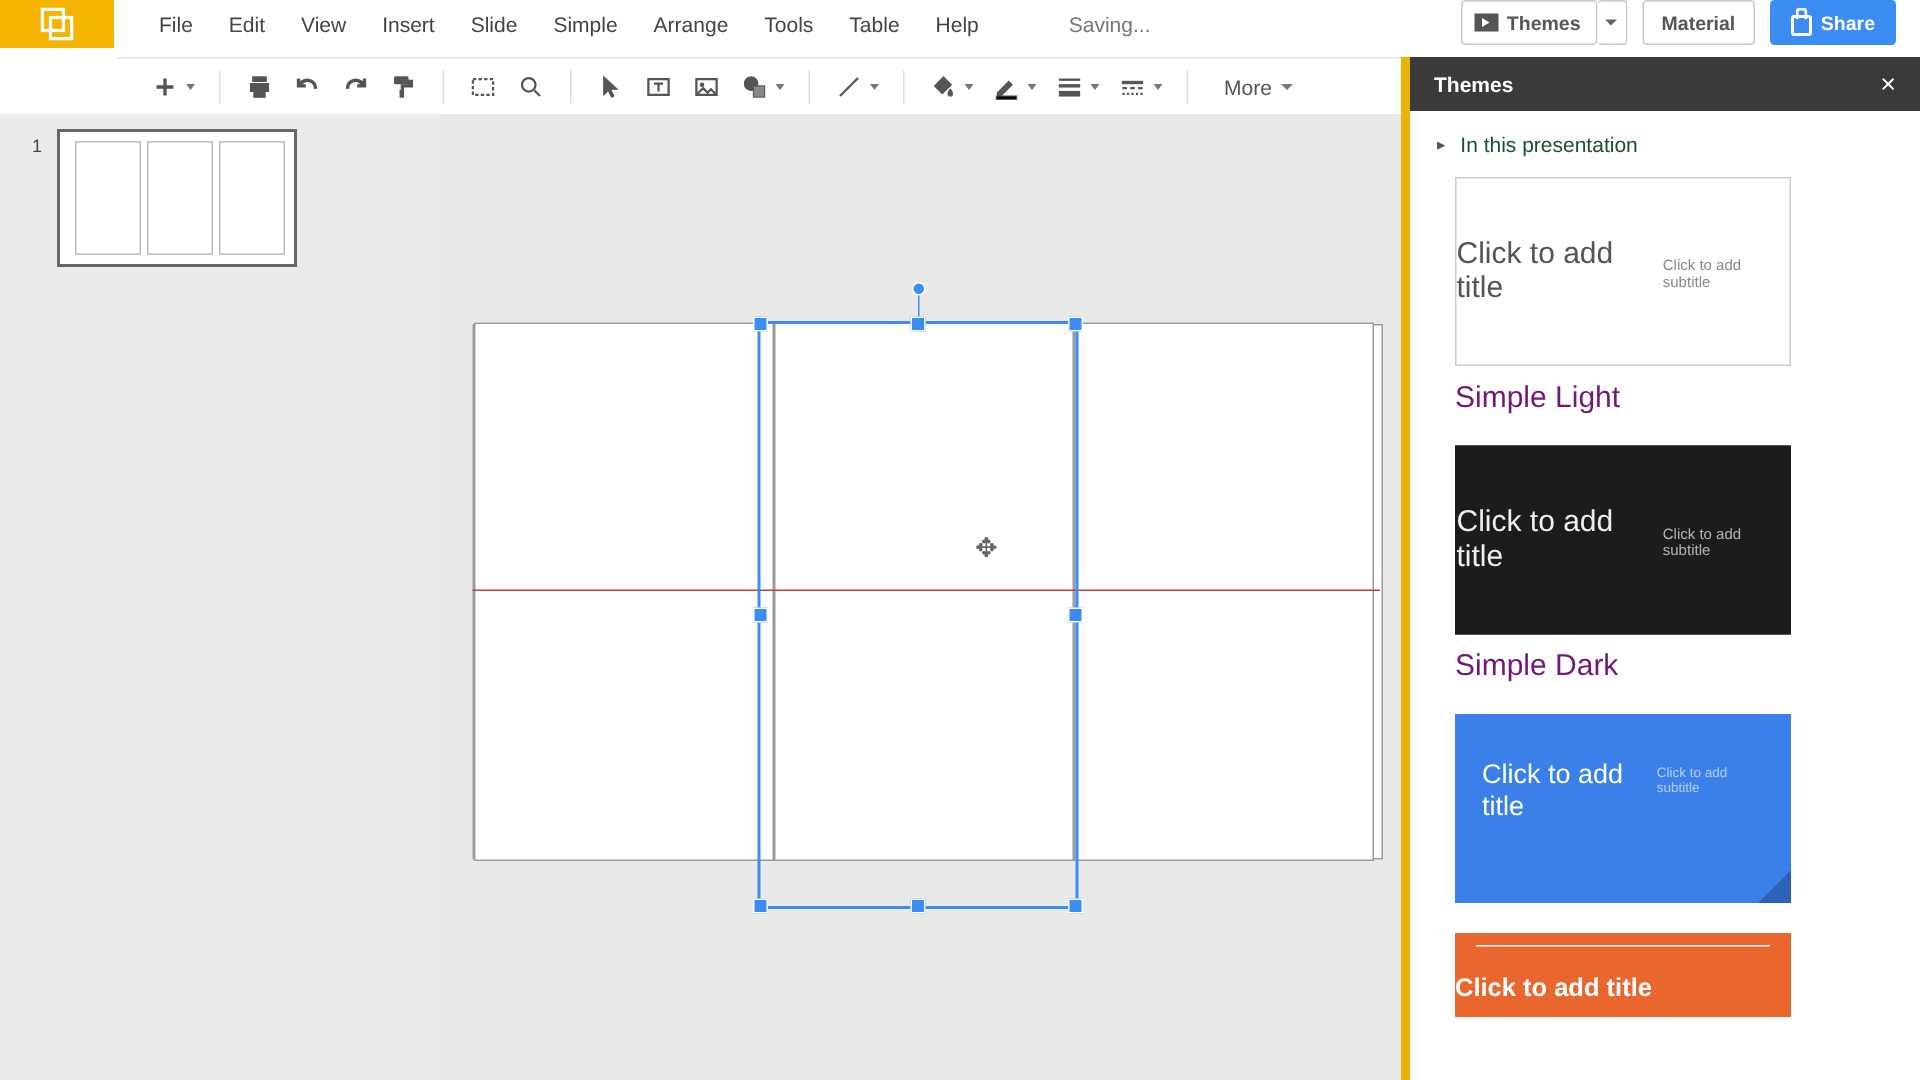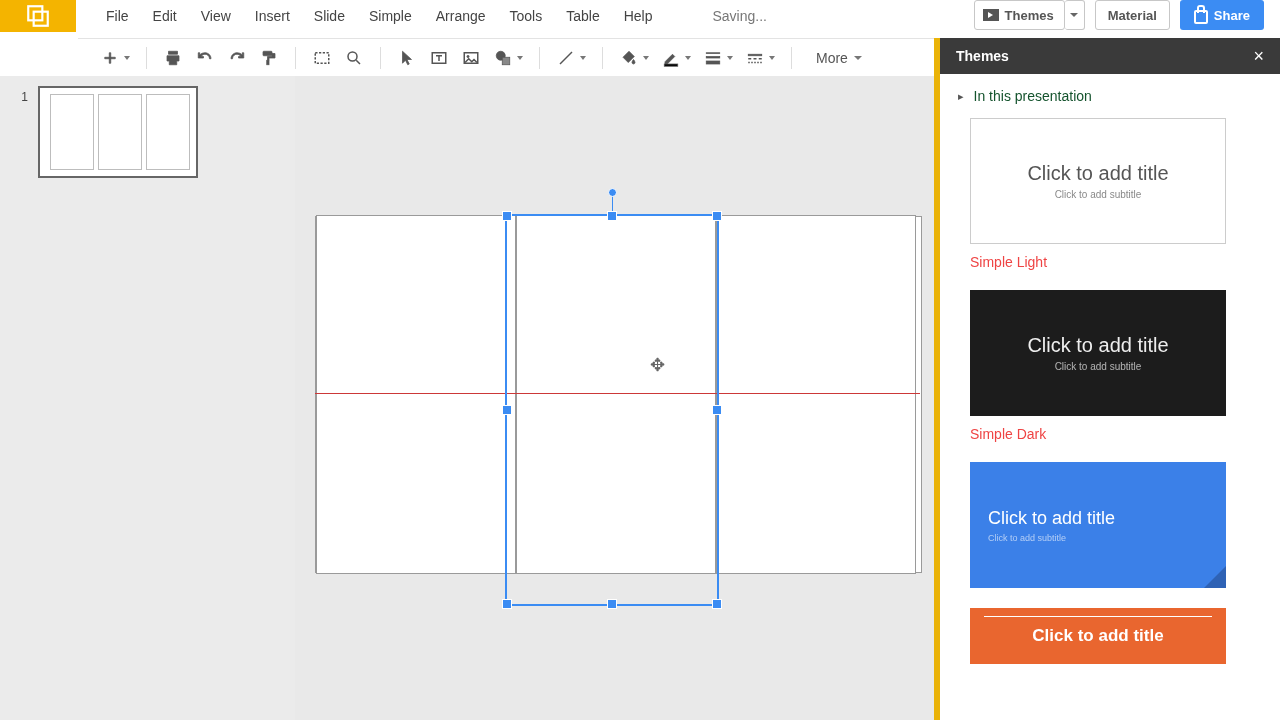--- a/index.html
+++ b/index.html
@@ -62,24 +62,24 @@
 .move-cursor{position:absolute;left:355px;top:278px;font-size:18px;color:#666}
 
 
 .panel{position:absolute;right:0;top:38px;width:340px;bottom:0;background:#fff;border-left:6px solid #eab308;overflow:hidden}
 .panel-hd{background:#3a3a3a;color:#fff;height:36px;display:flex;align-items:center;padding:0 16px;font-size:14px;font-weight:bold;justify-content:space-between}
 .panel-hd .x{font-size:18px;cursor:pointer;font-weight:normal}
 .panel-sub{padding:14px 18px;font-size:14px;color:#14532d;display:flex;align-items:center;gap:10px}
 .panel-sub::before{content:"▸";font-size:11px;color:#555}
 .themes{padding:0 30px}
 .theme{margin-bottom:20px}
-.theme .prev{width:256px;height:126px;border:1px solid #ccc;display:flex;flex-direction:column;align-items:center;justify-content:center;box-sizing:border-box;position:relative}
+.theme .prev{width:224px;height:126px;border:1px solid #ccc;display:flex;flex-direction:row;align-items:center;justify-content:center;box-sizing:border-box;position:relative}
 .theme .title{font-size:20px;font-weight:normal}
 .theme .sub{font-size:10px;margin-top:4px;opacity:.7}
-.theme .label{font-size:14px;color:#ef4444;margin-top:10px}
+.theme .label{font-size:20px;color:#701a75;margin-top:10px}
 .prev.light{background:#fff;color:#555}
 .prev.dark{background:#1c1c1c;color:#eee;border:1px solid #1c1c1c}
 .prev.material{background:#3b80e8;color:#fff;border:none;align-items:flex-start;padding:30px 18px}
 .prev.material .title{font-size:18px}
 .prev.material .sub{font-size:9px;opacity:.6}
 .prev.material .fold{position:absolute;right:0;bottom:0;width:0;height:0;border-bottom:22px solid #2e62b5;border-left:22px solid transparent}
 .prev.swiss{background:#e9662f;color:#fff;border:none;justify-content:flex-start;padding-top:18px}
 .prev.swiss::before{content:"";position:absolute;top:8px;left:14px;right:14px;height:1px;background:#fff}
 .prev.swiss .title{font-size:17px;font-weight:bold}
 </style>

